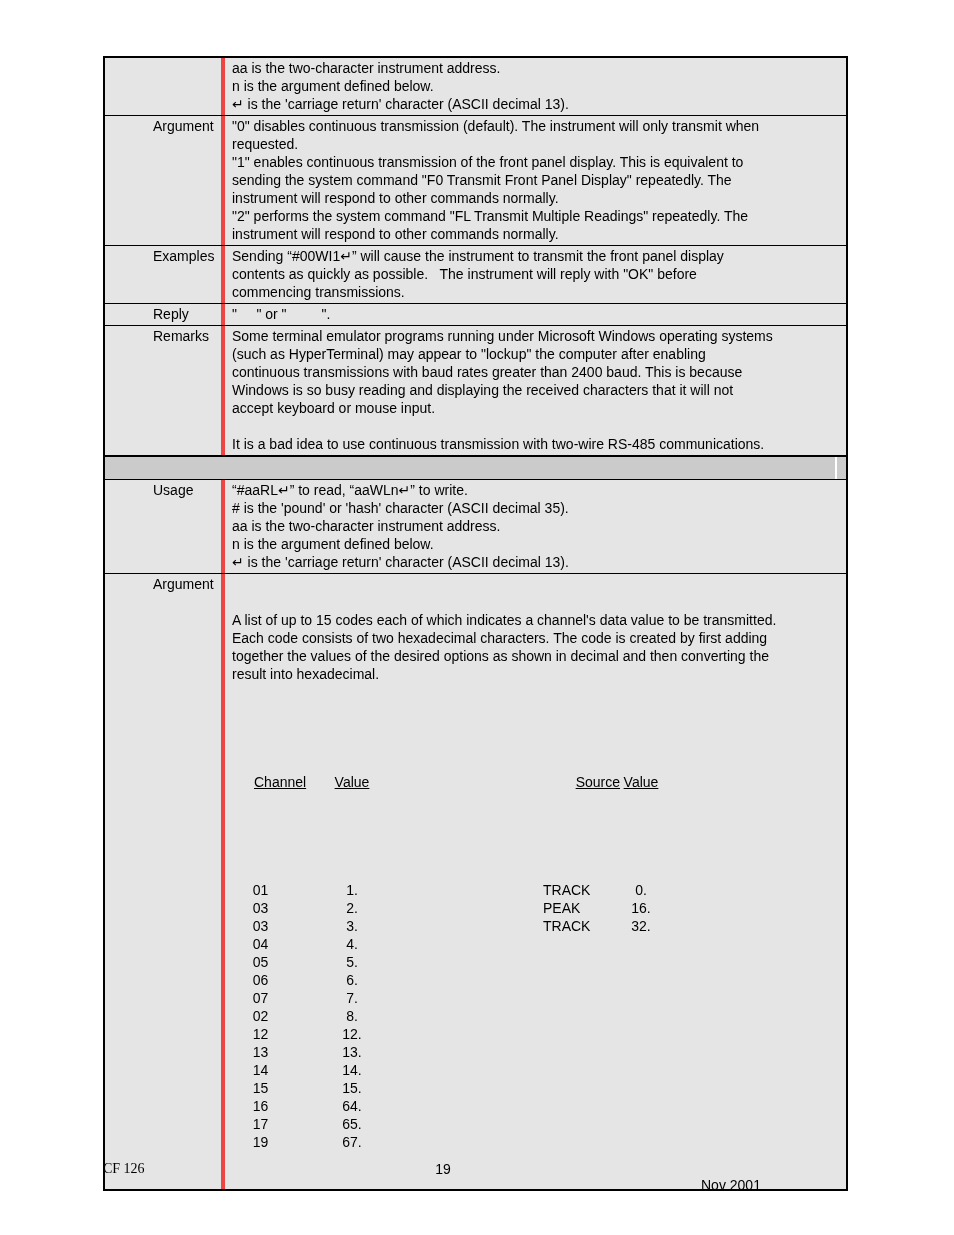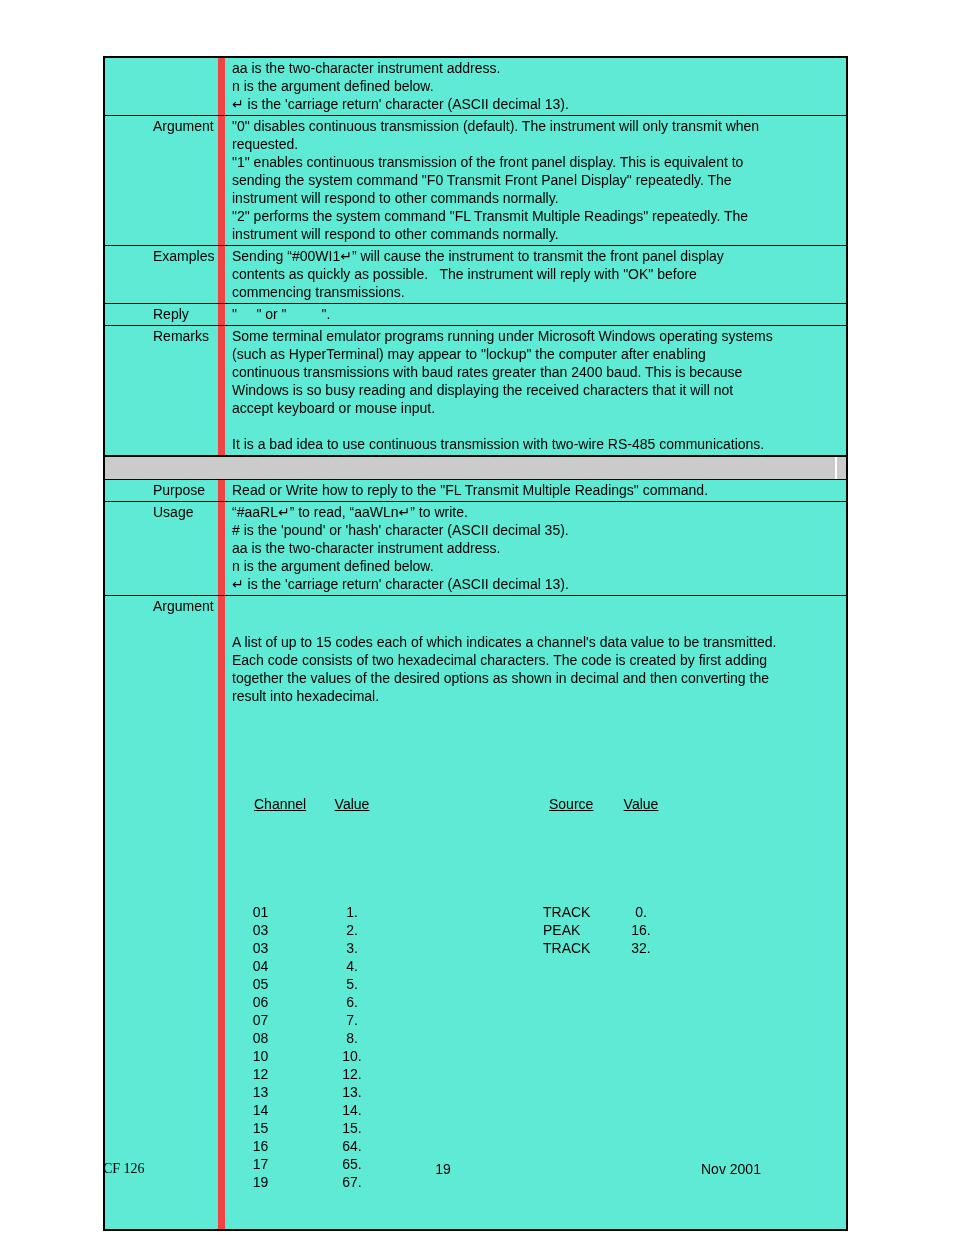--- a/index.html
+++ b/index.html
@@ -3,45 +3,45 @@
 <meta charset="utf-8">
 <style>
   html,body{margin:0;padding:0;background:#e8e8e8;}
   .page{
     position:relative;width:954px;height:1235px;background:#ffffff;margin:0 auto;
     font-family:"Liberation Sans","DejaVu Sans",sans-serif;
     font-size:14px;line-height:18px;color:#000;overflow:hidden;
   }
   .doc-table{
     position:absolute;left:103px;width:745px;box-sizing:border-box;
-    border:2px solid #000;background:#5eead4;
+    border:2px solid #000;background:#e5e5e5;
   }
   .t1{top:56px;}
   .t2{top:455px;}
   .trow{display:flex;border-top:1px solid #000;align-items:stretch;}
   .trow:first-child{border-top:none;}
   .cell{white-space:pre;padding:1px 4px 2px 7px;box-sizing:border-box;overflow:visible;}
-  .label{flex:0 0 120px;width:120px;border-right:7px solid #ef4444;padding-left:48px;}
+  .label{flex:0 0 120px;width:120px;border-right:4px solid #ef4444;padding-left:48px;}
   .content{flex:1;min-width:0;}
   .headerbar{height:22px;}
   .graybar-main{flex:1;background:#cbcbcb;border-right:2px solid #ffffff;}
   .graybar-end{flex:0 0 9px;background:#cbcbcb;}
   .spacer-line{height:18px;}
   .code-grid{display:grid;grid-template-columns:57px 42px 42px 170px 77px 42px;line-height:18px;}
   .cg-c1{grid-column:1;text-align:center;}
   .cg-c2{grid-column:3;text-align:center;}
   .cg-c3{grid-column:5;text-align:left;}
   .cg-c4{grid-column:6;text-align:center;}
   .code-header .cg-c1{text-align:left;margin-left:22px;}
-  .code-header .cg-c3{padding-left:6px;}
+  .code-header .cg-c3{padding-left:6px;text-align:right;}
   .u{text-decoration:underline;}
   .footer{position:absolute;top:1160px;left:0;width:954px;height:20px;}
   .f-left{position:absolute;left:103px;top:0;font-family:Liberation Serif, serif;}
   .f-center{position:absolute;left:403px;width:80px;text-align:center;top:0;}
-  .f-right{position:absolute;left:701px;top:0;}
+  .f-right{position:absolute;left:701px;top:16px;}
 </style>
 </head>
 <body>
 
 <div class="page">
 
   <div class="doc-table t1">
 
   <div class="trow">
       <div class="cell label"></div>
@@ -81,24 +81,20 @@
     </div>
     </div>
 
   <div class="doc-table t2">
 
     <div class="trow headerbar">
       <div class="graybar-main"></div>
       <div class="graybar-end"></div>
     </div>
 
-    <div class="trow">
-      <div class="cell label">Purpose</div>
-      <div class="cell content">Read or Write how to reply to the "FL Transmit Multiple Readings" command.</div>
-    </div>
 
     <div class="trow">
       <div class="cell label">Usage</div>
       <div class="cell content">“#aaRL↵” to read, “aaWLn↵” to write.
 # is the 'pound' or 'hash' character (ASCII decimal 35).
 aa is the two-character instrument address.
 n is the argument defined below.
 ↵ is the 'carriage return' character (ASCII decimal 13).</div>
     </div>
 
@@ -147,27 +143,22 @@
             <span class="cg-c1">06</span>
             <span class="cg-c2">6.</span>
             <span class="cg-c3"></span>
             <span class="cg-c4"></span>
           </div><div class="code-grid">
             <span class="cg-c1">07</span>
             <span class="cg-c2">7.</span>
             <span class="cg-c3"></span>
             <span class="cg-c4"></span>
           </div><div class="code-grid">
-            <span class="cg-c1">08</span>
+            <span class="cg-c1">02</span>
             <span class="cg-c2">8.</span>
-            <span class="cg-c3"></span>
-            <span class="cg-c4"></span>
-          </div><div class="code-grid">
-            <span class="cg-c1">10</span>
-            <span class="cg-c2">10.</span>
             <span class="cg-c3"></span>
             <span class="cg-c4"></span>
           </div><div class="code-grid">
             <span class="cg-c1">12</span>
             <span class="cg-c2">12.</span>
             <span class="cg-c3"></span>
             <span class="cg-c4"></span>
           </div><div class="code-grid">
             <span class="cg-c1">13</span>
             <span class="cg-c2">13.</span>

